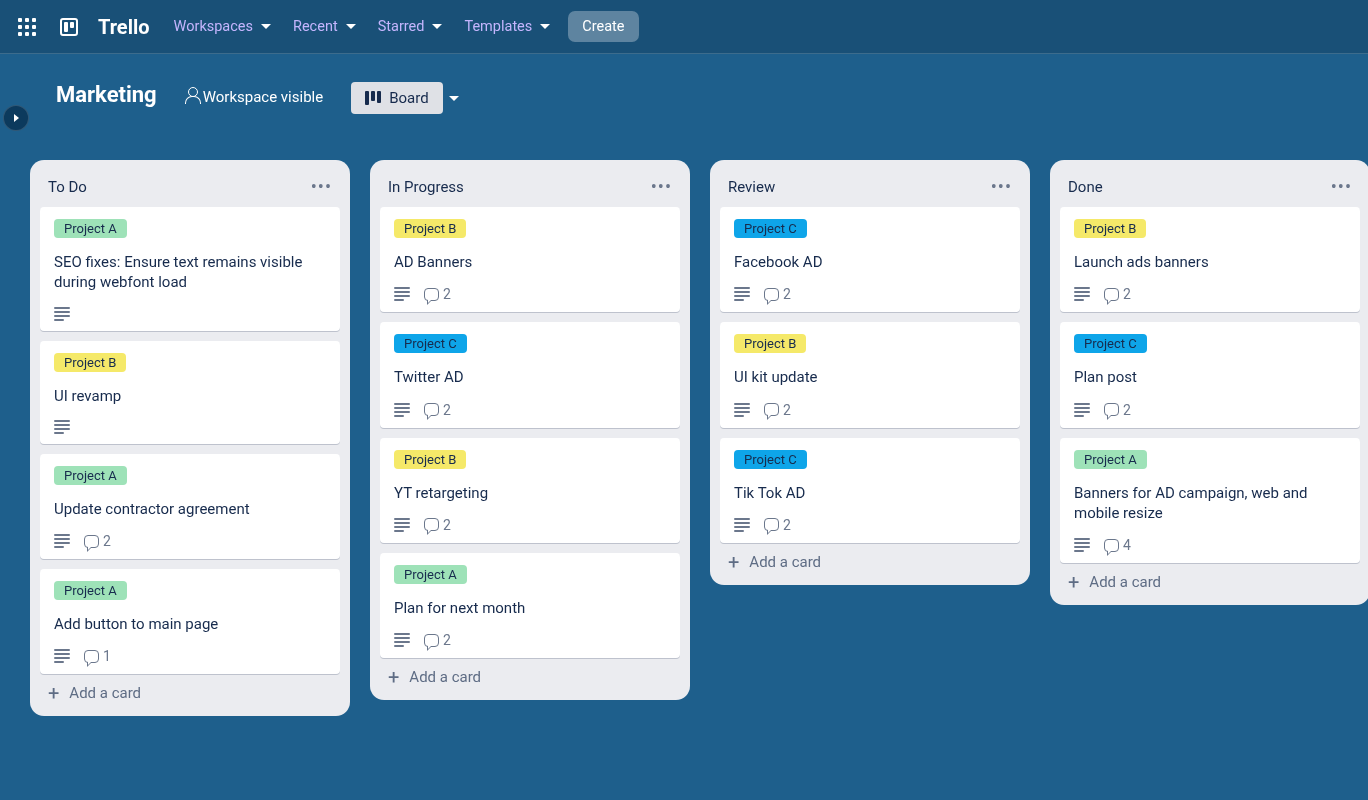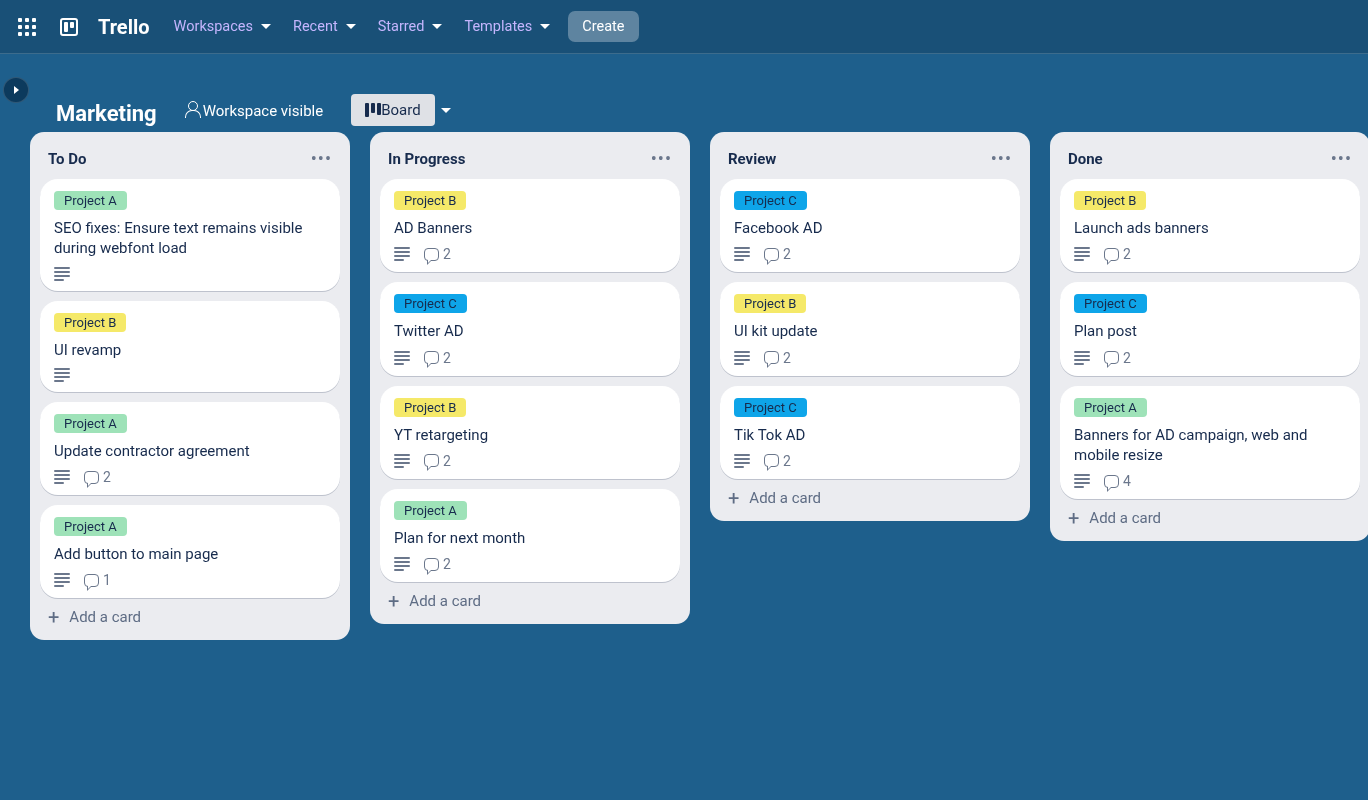--- a/index.html
+++ b/index.html
@@ -62,24 +62,25 @@
     border-radius: 7px;
     font-size: 14.5px;
     cursor:pointer;
     margin-left: 4px;
   }
 
   
   .board-header {
     height: 72px;
     display:flex;
-    align-items:flex-end;
+    align-items:flex-start;
     gap: 18px;
     padding: 0 18px 0 56px;
     position: relative;
+    margin-top: 28px;
   }
   .expand-pill {
     position:absolute;
     left:3px; top:23px;
     width:26px; height:26px;
     background:#0c3a5d;
     border-radius:50%;
     display:flex; align-items:center; justify-content:center;
     cursor:pointer;
     border: 1.5px solid rgba(255,255,255,0.15);
@@ -95,21 +96,21 @@
   .people-icon {
     width:18px;height:14px; position:relative;
   }
   .people-icon::before {
     content:''; position:absolute; width:8px; height:8px; border:1.5px solid #fff; border-radius:50%; left:3px; top:-3px;
   }
   .people-icon::after {
     content:''; position:absolute; width:14px; height:7px; border:1.5px solid #fff; border-radius:7px 7px 0 0; border-bottom:none; left:0; top:6px;
   }
   .view-switch {
-    display:flex; align-items:center; 
+    display:flex; align-items:center; gap:8px;
     background:#dfe1e6; color:#172b4d;
     padding:7px 14px; border-radius:4px; font-size:15px; cursor:pointer;
   }
   .board-mini-icon {
     display:flex; gap:2px;
   }
   .board-mini-icon span { width:4px; background:#172b4d; border-radius:1px;}
   .board-mini-icon span:nth-child(1){height:14px;}
   .board-mini-icon span:nth-child(2){height:10px;}
   .board-mini-icon span:nth-child(3){height:12px;}
@@ -132,28 +133,28 @@
     border-radius:14px;
     width:320px;
     flex:0 0 320px;
     padding:10px 10px 12px 10px;
     display:flex; flex-direction:column;
   }
   .list-header {
     display:flex; justify-content:space-between; align-items:center;
     padding:6px 8px 10px 8px;
   }
-  .list-title { font-weight:700; font-size:15px; color:#172b4d;}
+  .list-title { font-weight:400; font-size:15px; color:#172b4d;}
   .list-menu { color:#6b778c; font-size:18px; cursor:pointer; letter-spacing:1px;}
   .cards { display:flex; flex-direction:column; gap:10px; }
   .card {
-    background:#fff; border-radius:18px; padding:12px 14px 10px 14px;
+    background:#fff; border-radius:4px; padding:12px 14px 10px 14px;
     box-shadow: 0 1px 0 rgba(9,30,66,0.2);
     cursor:pointer;
-    display:flex; flex-direction:column; gap:8px;
+    display:flex; flex-direction:column; gap:14px;
   }
   .label {
     display:inline-block; padding:2px 10px; border-radius:4px; font-size:13px; color:#172b4d;
     width:fit-content;
   }
   .label.green { background:#9ee2b8; }
   .label.yellow { background:#f5e969; }
   .label.purple { background:#0ea5e9; }
   .card-title { font-size:15px; color:#172b4d; line-height:1.35;}
   .card-footer { display:flex; align-items:center; gap:14px; color:#6b778c; font-size:14px;}

